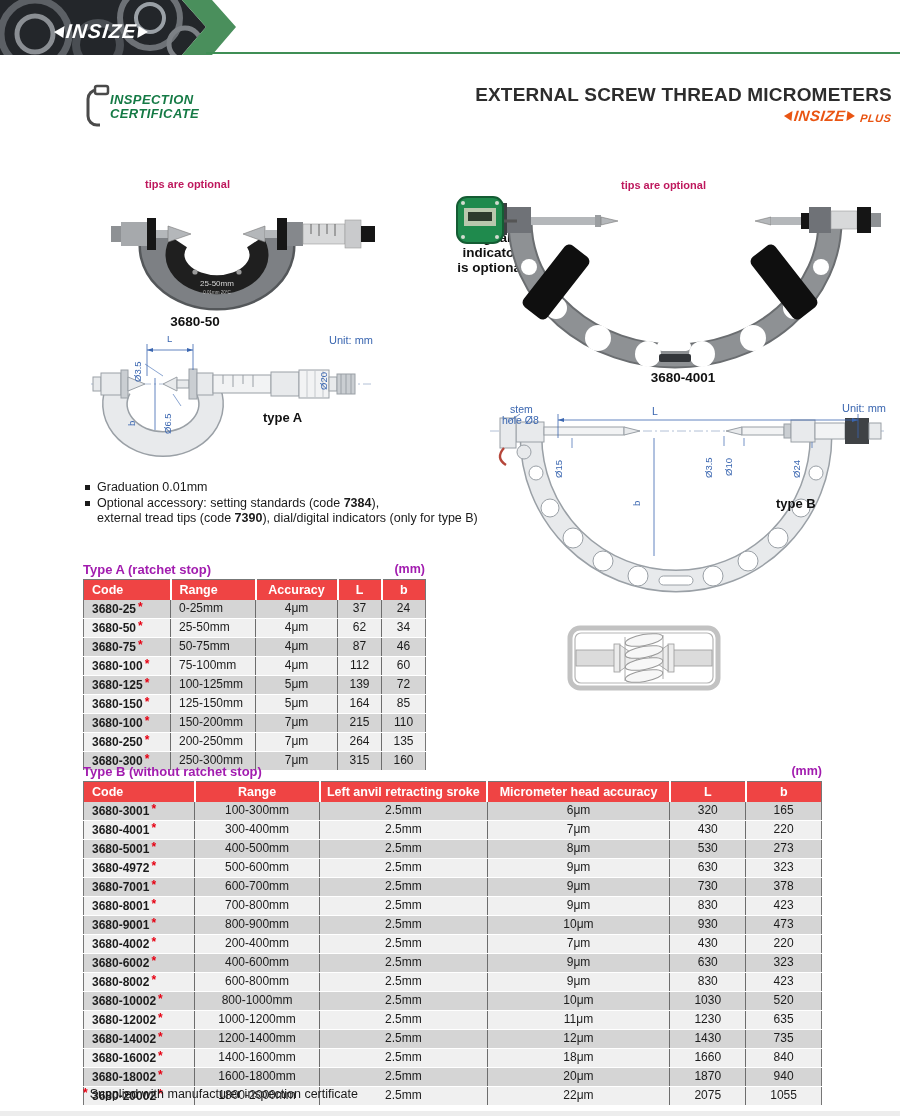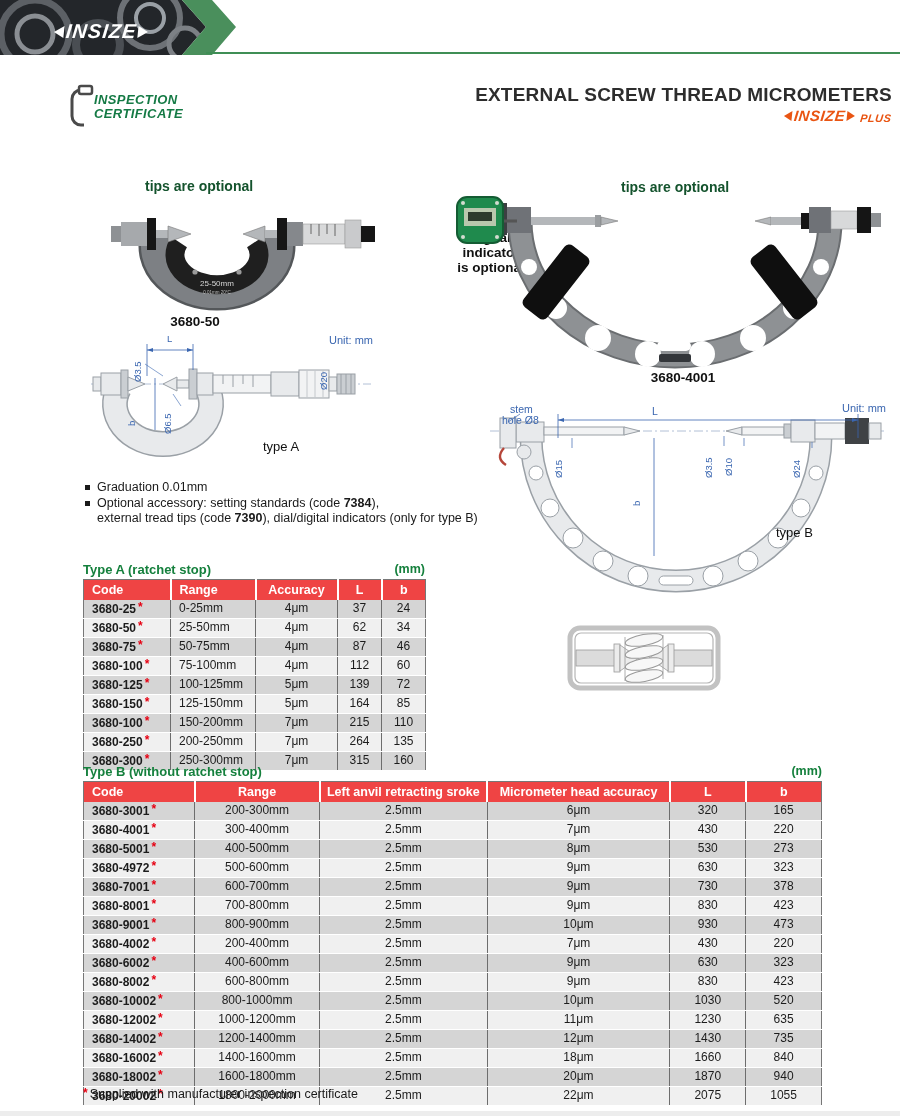--- a/index.html
+++ b/index.html
@@ -12,54 +12,54 @@
   .banner-photo { position:absolute; left:0; top:0; width:212px; height:55px; background:#23262a;
                   clip-path:polygon(0 0,182px 0,206px 27px,182px 55px,0 55px); }
   .banner-chevron { position:absolute; left:0; top:0; }
   .green-line { position:absolute; left:206px; right:0; top:52px; height:2px; background:#3f8e55; }
   .brand { display:flex; align-items:center; gap:2px; font-style:italic; font-weight:bold; transform:skewX(-6deg); }
   .banner-brand { position:absolute; left:54px; top:20px; color:#fff; font-size:20px; letter-spacing:1px; }
   .tri-l { width:0; height:0; border-top:6px solid transparent; border-bottom:6px solid transparent; border-right:10px solid currentColor; }
   .tri-r { width:0; height:0; border-top:6px solid transparent; border-bottom:6px solid transparent; border-left:10px solid currentColor; }
 
   
-  .cert { position:absolute; left:68px; top:84px; display:flex; align-items:center; }
+  .cert { position:absolute; left:84px; top:84px; display:flex; align-items:center; }
   .cert-text { margin-left:-8px; color:#157a45; font-style:italic; font-weight:bold; font-size:13px; line-height:14px; letter-spacing:.4px; }
   .page-title { position:absolute; top:84px; right:8px; font-size:19px; font-weight:bold; color:#2d2d2d; letter-spacing:.2px; }
   .plus-brand { position:absolute; top:107px; right:8px; color:#e95513; font-size:15px; letter-spacing:.5px; }
   .plus-brand .tri-l { border-right-color:#e95513; border-top-width:5px; border-bottom-width:5px; border-right-width:8px; }
   .plus-brand .tri-r { border-left-color:#e95513; border-top-width:5px; border-bottom-width:5px; border-left-width:8px; }
   .plus-suffix { font-size:11px; margin-left:3px; align-self:flex-end; }
 
   
-  .fig-label { position:absolute; font-weight:bold; font-size:14px; color:#14532d; }
+  .fig-label { position:absolute; font-weight:bold; font-size:11px; color:#be185d; }
   .fig-caption { position:absolute; font-weight:bold; font-size:13.5px; color:#111; text-align:center; }
   .prod-left { position:absolute; left:95px; top:178px; width:285px; height:160px; }
   .prod-right { position:absolute; left:455px; top:173px; width:434px; height:218px; }
   .ind-note { position:absolute; left:0; top:57px; width:72px; text-align:center; font-weight:bold; font-size:13.5px; line-height:15px; color:#111; }
 
   
   .draw-a { position:absolute; left:85px; top:330px; width:292px; height:134px; }
   .draw-b { position:absolute; left:476px; top:396px; width:418px; height:200px; }
   .dim { position:absolute; color:#3a66b0; font-size:9.5px; line-height:10px; white-space:nowrap; }
   .dim.rot { transform:rotate(-90deg); transform-origin:left bottom; }
   .unit { position:absolute; color:#3a66b0; font-size:11px; }
-  .type-label { position:absolute; font-weight:normal; font-size:13px; color:#111;margin-top:29px; }
+  .type-label { position:absolute; font-weight:bold; font-size:13px; color:#111; }
 
   
   .bullets { position:absolute; left:85px; top:480px; width:400px; font-size:12.5px; line-height:15.5px; color:#1a1a1a; }
   .b-row { display:flex; }
   .sq { width:5px; height:5px; background:#1a1a1a; margin:5px 7px 0 0; flex:none; }
 
   
   .thread-fig { position:absolute; left:567px; top:625px; }
 
   
   .tbl-wrap { position:absolute; }
-  .tbl-title { font-weight:bold; font-size:13px; color:#15803d; height:17px; position:relative; }
+  .tbl-title { font-weight:bold; font-size:13px; color:#a21caf; height:17px; position:relative; }
   .tbl-unit { position:absolute; right:0; top:0; font-weight:bold; font-size:12.5px; }
   table.datatable { border-collapse:collapse; table-layout:fixed; border:1px solid #777; }
   .datatable th { background:#ef4444; color:#fff; font-weight:bold; font-size:12.5px;
                   padding:3px 0; border-left:2px solid #fff; text-align:center; }
   .datatable th:first-child { border-left:none; }
   .datatable td { font-size:12px; line-height:13px; padding:1px 0 2px; text-align:center;
                   border-left:1px solid #6d6d6d; border-bottom:1px solid #fff; color:#1c1c1c; }
   .datatable td:first-child { border-left:none; }
   .datatable tbody tr:nth-child(odd) td { background:#d5d5d5; }
   .datatable tbody tr:nth-child(even) td { background:#f0f0f0; }
@@ -430,21 +430,21 @@
             <th class="c1">Range</th>
             <th class="c2">Left anvil retracting sroke</th>
             <th class="c3">Micrometer head accuracy</th>
             <th class="c4">L</th>
             <th class="c5">b</th>
           </tr>
         </thead>
       <tbody>
           <tr>
             <td class="c0 code"><span>3680-3001</span><span class="star">*</span></td>
-            <td class="c1">200-300mm</td>
+            <td class="c1">100-300mm</td>
             <td class="c2">2.5mm</td>
             <td class="c3">6μm</td>
             <td class="c4">320</td>
             <td class="c5">165</td>
           </tr>
           <tr>
             <td class="c0 code"><span>3680-4001</span><span class="star">*</span></td>
             <td class="c1">300-400mm</td>
             <td class="c2">2.5mm</td>
             <td class="c3">7μm</td>

